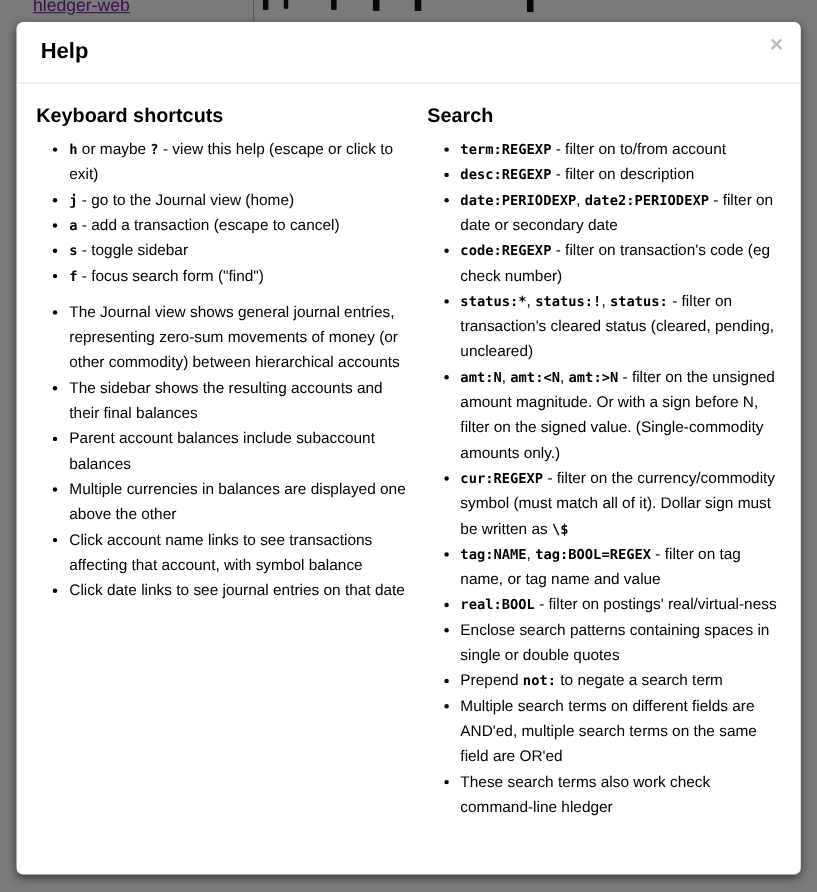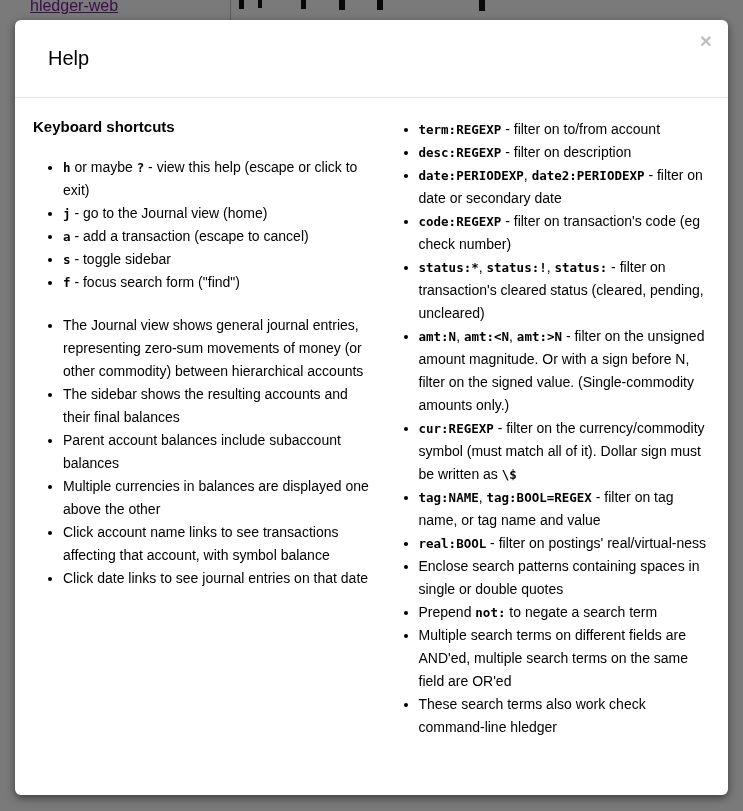--- a/index.html
+++ b/index.html
@@ -43,43 +43,43 @@
     background: #fff; border-radius: 6px;
     box-shadow: 0 3px 9px rgba(0,0,0,0.5);
     overflow: hidden;
   }
   .modal-header {
     position: relative;
     padding: 11px 16px 11px 18px;
     border-bottom: 1px solid var(--divider);
   }
   .modal-title {
-    margin: 15px; font-size: 20px; line-height: 25px;
-    font-weight: normal; color: #000;
+    margin: 4px; font-size: 20px; line-height: 25px;
+    font-weight: bold; color: #000;
   }
   .close-btn {
     position: absolute; right: 12px; top: 8px;
     border: 0; background: none; padding: 2px 4px;
     font-size: 21px; line-height: 1; font-weight: bold;
     color: var(--close); opacity: 0.25; cursor: pointer;
     font-family: "Liberation Sans", sans-serif;
   }
   .modal-body {
     display: flex; align-items: flex-start;
     padding: 0 18px 20px 18px;
   }
   .col { width: 50%; }
   .col-right { padding-left: 17px; }
 
   .sec-heading {
-    font-weight: bold; font-size: 15px; line-height: 18px;
+    font-weight: bold; font-size: 18px; line-height: 18px;
     margin: 20px 0 10px 0;
   }
   ul.help-list {
-    margin: 20px 0; padding-left: 30px;
+    margin: 10px 0; padding-left: 30px;
     list-style: disc;
   }
   ul.help-list li {
     font-size: 14px; line-height: 23px; color: #000;
   }
   ul.help-list code {
     font-family: "DejaVu Sans Mono", monospace;
     font-weight: bold; font-size: 12.5px;
     color: #000; background: none; padding: 0;
   }
@@ -125,20 +125,21 @@
             <li>The sidebar shows the resulting accounts and their final balances</li>
             <li>Parent account balances include subaccount balances</li>
             <li>Multiple currencies in balances are displayed one above the other</li>
             <li>Click account name links to see transactions affecting that account, with symbol balance</li>
             <li>Click date links to see journal entries on that date</li>
           </ul>
       </section>
     </div>
     <div class="col col-right">
       <section>
+        <p class="sec-heading">Search</p>
         <ul class="help-list">
             <li><code>term:REGEXP</code> - filter on to/from account</li>
             <li><code>desc:REGEXP</code> - filter on description</li>
             <li><code>date:PERIODEXP</code>, <code>date2:PERIODEXP</code> - filter on date or secondary date</li>
             <li><code>code:REGEXP</code> - filter on transaction's code (eg check number)</li>
             <li><code>status:*</code>, <code>status:!</code>, <code>status:</code> - filter on transaction's cleared status (cleared, pending, uncleared)</li>
             <li><code>amt:N</code>, <code>amt:&lt;N</code>, <code>amt:&gt;N</code> - filter on the unsigned amount magnitude. Or with a sign before N, filter on the signed value. (Single-commodity amounts only.)</li>
             <li><code>cur:REGEXP</code> - filter on the currency/commodity symbol (must match all of it). Dollar sign must be written as <code>\$</code></li>
             <li><code>tag:NAME</code>, <code>tag:BOOL=REGEX</code> - filter on tag name, or tag name and value</li>
             <li><code>real:BOOL</code> - filter on postings' real/virtual-ness</li>

